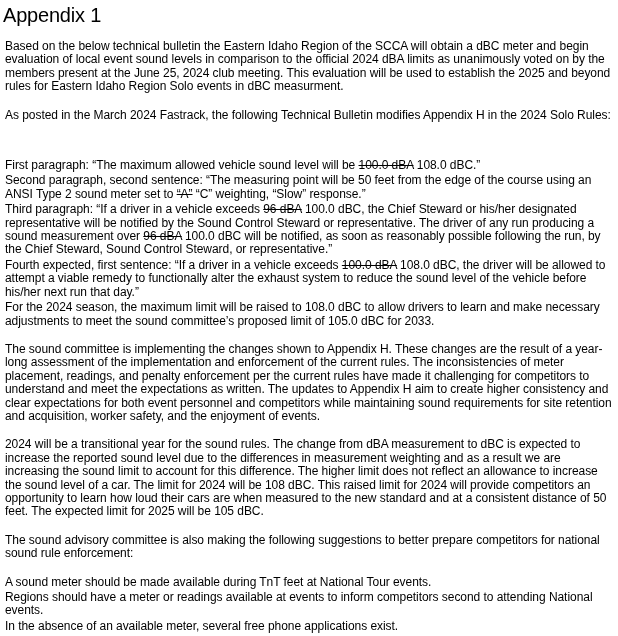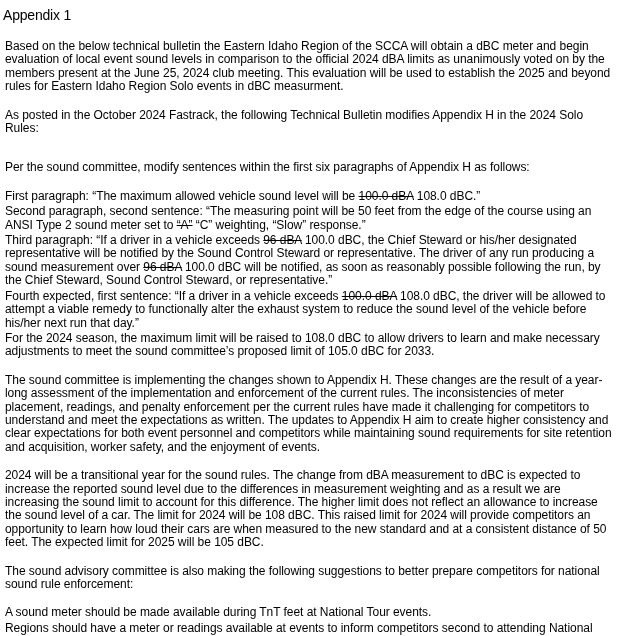--- a/index.html
+++ b/index.html
@@ -15,21 +15,21 @@
       color: #000000;
     }
     .page {
       padding: 0 4px 0 3px;
       box-sizing: border-box;
       width: 618px;
     }
     h1.title {
       font-family: "Liberation Sans", sans-serif;
       font-weight: normal;
-      font-size: 14px;
+      font-size: 20px;
       line-height: 26px;
       margin: 2px 0 12px 0;
       letter-spacing: -0.2px;
     }
     p {
       margin: 2px;
       font-size: 12px;
       line-height: 13.4px;
       letter-spacing: -0.05px;
     }
@@ -38,26 +38,25 @@
   </style>
 </head>
 <body>
 
 <div class="page">
   <h1 class="title">Appendix 1</h1>
 
   <p>Based on the below technical bulletin the Eastern Idaho Region of the SCCA will obtain a dBC meter and begin evaluation of local event sound levels in comparison to the official 2024 dBA limits as unanimously voted on by the members present at the June 25, 2024 club meeting. This evaluation will be used to establish the 2025 and beyond rules for Eastern Idaho Region Solo events in dBC measurment.</p>
   <div class="gap"></div>
 
-  <p>As posted in the October 2024 Fastrack, the following Technical Bulletin modifies Appendix H in the 2024 Solo Rules:</p>
+  <p>As posted in the March 2024 Fastrack, the following Technical Bulletin modifies Appendix H in the 2024 Solo Rules:</p>
   <div class="gap"></div>
 
   <div class="gap"></div>
 
-  <p>Per the sound committee, modify sentences within the first six paragraphs of Appendix H as follows:</p>
   <div class="gap"></div>
 
   <div>
     <p><span>First paragraph: “The maximum allowed vehicle sound level will be </span><span class="strike">100.0 dBA</span><span> 108.0 dBC.”</span></p>
     <p><span>Second paragraph, second sentence: “The measuring point will be 50 feet from the edge of the course using an ANSI Type 2 sound meter set to </span><span class="strike">“A”</span><span> “C” weighting, “Slow” response.”</span></p>
     <p><span>Third paragraph: “If a driver in a vehicle exceeds </span><span class="strike">96 dBA</span><span> 100.0 dBC, the Chief Steward or his/her designated representative will be notified by the Sound Control Steward or representative. The driver of any run producing a sound measurement over </span><span class="strike">96 dBA</span><span> 100.0 dBC  will be notified, as soon as reasonably possible following the run, by the Chief Steward, Sound Control Steward, or representative.”</span></p>
     <p><span>Fourth expected, first sentence: “If a driver in a vehicle exceeds </span><span class="strike">100.0 dBA</span><span> 108.0 dBC, the driver will be allowed to attempt a viable remedy to functionally alter the exhaust system to reduce the sound level of the vehicle before his/her next run that day.”</span></p>
     <p>For the 2024 season, the maximum limit will be raised to 108.0 dBC to allow drivers to learn and make necessary adjustments to meet the sound committee’s proposed limit of 105.0 dBC for 2033.</p>
   </div>
   <div class="gap"></div>

